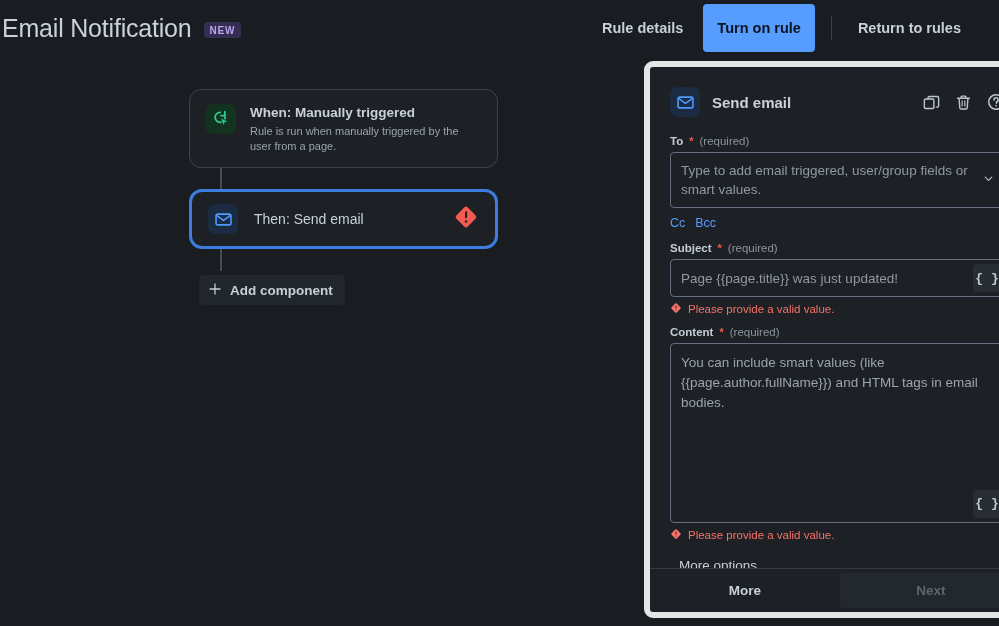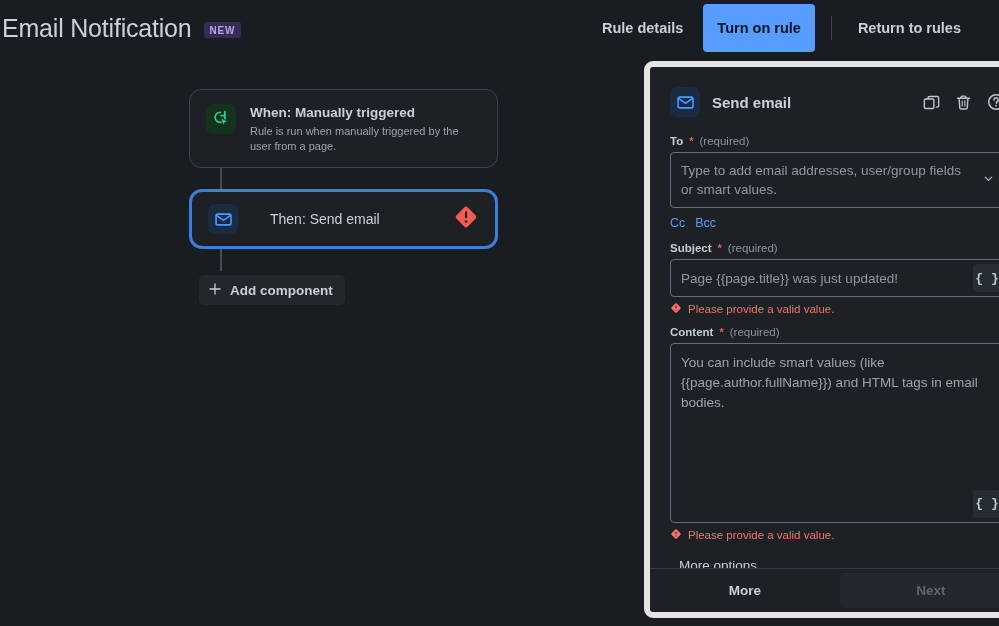--- a/index.html
+++ b/index.html
@@ -188,21 +188,21 @@
     </div>
   </div>
 
   <div class="node action">
     <div class="node-icon blue">
       <svg width="19" height="19" viewBox="0 0 24 24" fill="none">
         <rect x="2.6" y="5.2" width="18.8" height="13.6" rx="2.2" stroke="#4c9aff" stroke-width="2"></rect>
         <path d="M3.6 7.2 12 13.2 20.4 7.2" stroke="#4c9aff" stroke-width="2" stroke-linecap="round" stroke-linejoin="round"></path>
       </svg>
     </div>
-    <div class="node-text" style="margin-left:18px;">
+    <div class="node-text" style="margin-left:2px;">
       <div class="node-title plain">Then: Send email</div>
     </div>
     <span class="node-error">
       <svg width="26" height="26" viewBox="0 0 24 24">
         <rect x="4.6" y="4.6" width="14.8" height="14.8" rx="2.4" transform="rotate(45 12 12)" fill="#f15b50"></rect>
         <rect x="11.1" y="6.6" width="1.9" height="6.6" rx="0.9" fill="#1d2125"></rect>
         <circle cx="12.05" cy="16.1" r="1.15" fill="#1d2125"></circle>
       </svg>
     </span>
   </div>
@@ -253,21 +253,21 @@
       </div>
     </div>
 
     <div class="field">
       <div class="flabel">
         <span>To</span>
         <span class="req-star">*</span>
         <span class="req-word">(required)</span>
       </div>
       <div class="input to">
-        <span class="ph">Type to add email addresses, user/group fields or smart values.</span>
+        <span class="ph">Type to add email triggered, user/group fields or smart values.</span>
         <span class="chev">
           <svg width="13" height="13" viewBox="0 0 24 24" fill="none">
             <path d="M6 9.5 12 15.5 18 9.5" stroke="#aeb8c2" stroke-width="2.3" stroke-linecap="round" stroke-linejoin="round"></path>
           </svg>
         </span>
       </div>
     </div>
 
     <div class="cc-row">
       <span class="cc-link">Cc</span>

